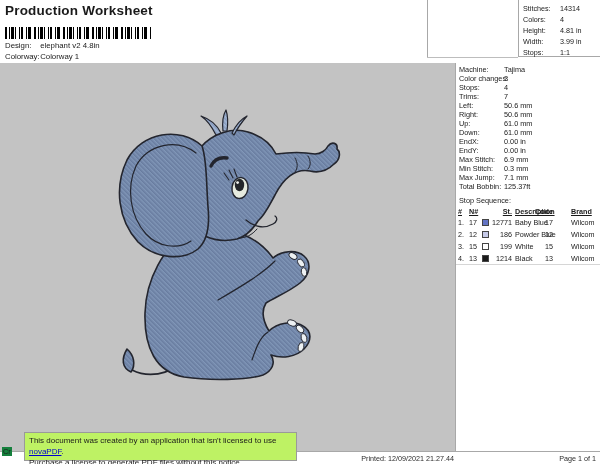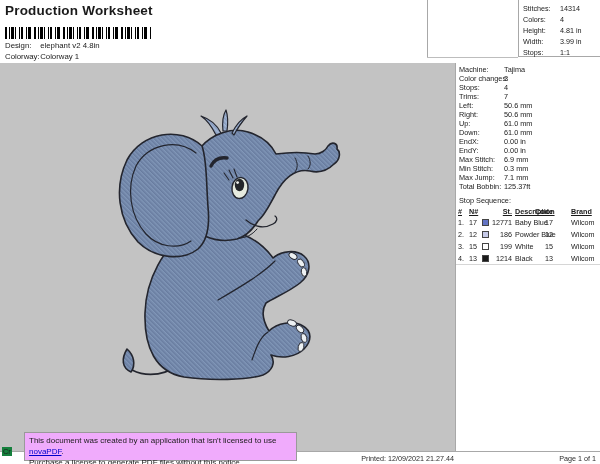--- a/index.html
+++ b/index.html
@@ -43,21 +43,21 @@
   .c-desc{position:absolute;left:59px;}
   .c-code{position:absolute;left:77px;width:20px;text-align:right;}
   .c-brand{position:absolute;left:115px;}
   .ss-sep{position:absolute;left:0;top:201px;width:144px;height:1px;background:#d6d6d6;}
   
   .footer{position:absolute;left:0;top:451px;width:600px;height:13px;background:#fff;border-top:1px solid #a8a8a8;box-sizing:border-box;font-size:7.2px;color:#2b2b2b;}
   .printed{position:absolute;left:300px;top:2px;width:154px;text-align:right;}
   .pageno{position:absolute;right:4px;top:2px;}
   .frag{position:absolute;left:2px;top:447px;font-size:7.4px;background:#15803d;padding:0 1px;}
   
-  .notice{position:absolute;left:24px;top:432px;width:273px;height:29px;background:#f0abfc;border:1px solid #9a9a9a;box-sizing:border-box;padding:2px 4px;font-size:8px;line-height:11px;z-index:5;}
+  .notice{position:absolute;left:24px;top:432px;width:273px;height:29px;background:#bef264;border:1px solid #9a9a9a;box-sizing:border-box;padding:2px 4px;font-size:8px;line-height:11px;z-index:5;}
   .notice a{color:#0000cd;text-decoration:underline;cursor:pointer;}
 </style>
 </head>
 <body>
 
 <div class="page">
 
   <div class="header">
     <div class="title">Production Worksheet</div>
     <div class="barcode"></div>

